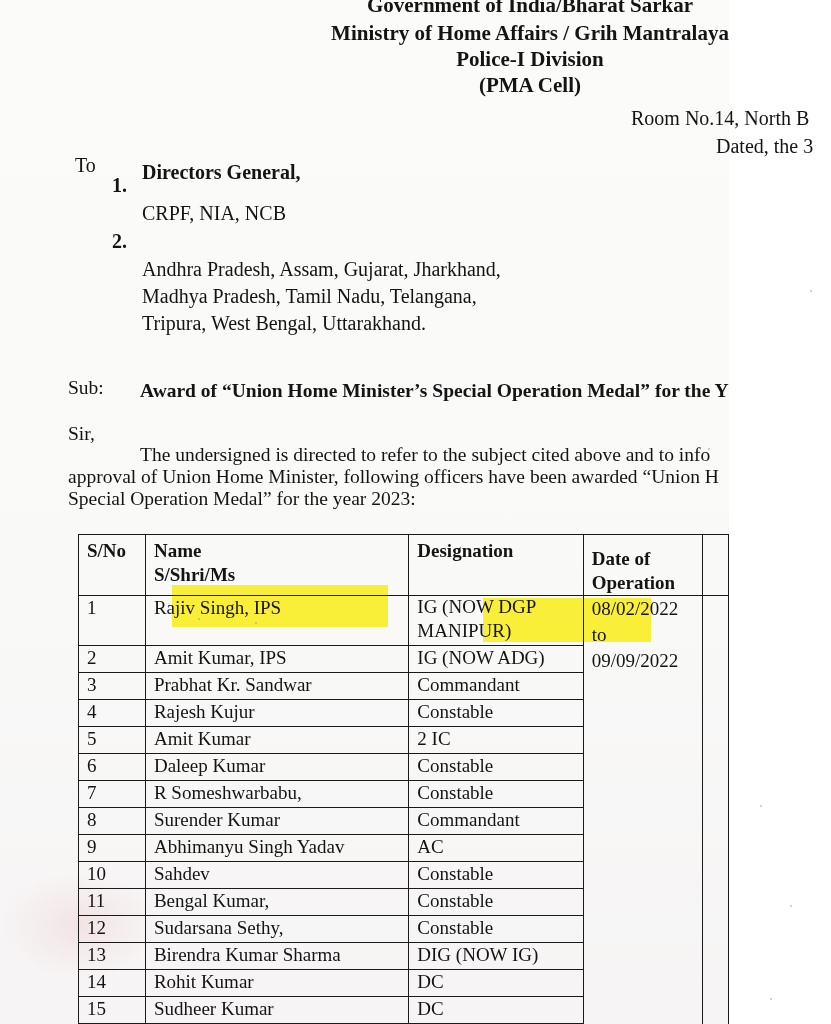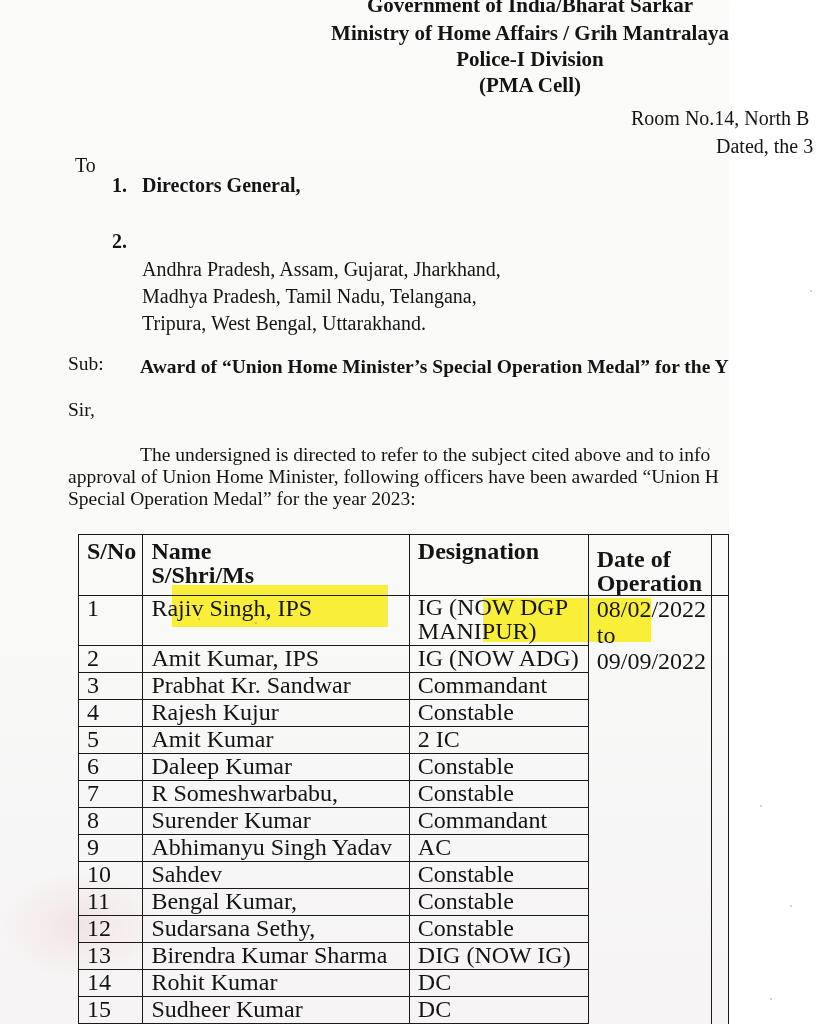--- a/index.html
+++ b/index.html
@@ -24,33 +24,33 @@
     .abs { position: absolute; white-space: nowrap; }
     .hdr {
       font-weight: bold;
       font-size: 21px;
       text-align: center;
       left: 300px;
       width: 460px;
       line-height: 24px;
     }
     .b { font-weight: bold; }
-    .reg { font-size: 20px; line-height: 24px; }
+    .reg { font-size: 20px; line-height: 24px; margin-top: 24px; }
     .addr { font-size: 20px; margin-top: 8px; }
     .addressee { font-size: 20px; line-height: 27px; }
     .para { font-size: 19.5px; line-height: 22px; }
 
     
     .tbl {
       position: absolute;
       left: 78px;
       top: 534px;
       border-collapse: collapse;
       table-layout: fixed;
-      font-size: 24px;
+      font-size: 19px;
       border-radius: 28px;
     }
     .tbl td, .tbl th {
       border: 1.6px solid #1a1a1a;
       padding: 0 0 0 8px;
       vertical-align: top;
       text-align: left;
       font-weight: normal;
       overflow: hidden;
       white-space: nowrap;
@@ -104,21 +104,22 @@
   <div class="abs hdr" style="top:21px;">Ministry of Home Affairs / Grih Mantralaya</div>
   <div class="abs hdr" style="top:47px;">Police-I Division</div>
   <div class="abs hdr" style="top:73px;">(PMA Cell)</div>
 
   <div class="abs addr" style="left:631px; top:99px;">Room No.14, North B</div>
   <div class="abs addr" style="left:716px; top:127px;">Dated, the 3</div>
 
   <div class="abs addr" style="left:75px; top:146px;">To</div>
 
   <div class="abs addressee b" style="left:112px; top:172px;">1.</div>
-  <div class="abs addressee b" style="left:142px; top:172px;text-align:center;">Directors General,</div>
+  <div class="abs addressee b" style="left:142px; top:159px;text-align:center;">Directors General,</div>
+  <div class="abs addressee" style="left:142px; top:200px;">CRPF, NIA, NCB</div>
 
   <div class="abs addressee b" style="left:112px; top:228px;">2.</div>
   <div class="abs addressee" style="left:142px; top:256px;">Andhra Pradesh, Assam, Gujarat, Jharkhand,</div>
   <div class="abs addressee" style="left:142px; top:283px;">Madhya Pradesh, Tamil Nadu, Telangana,</div>
   <div class="abs addressee" style="left:142px; top:310px;">Tripura, West Bengal, Uttarakhand.</div>
 
   <div class="abs reg" style="left:68px; top:352px; font-size:19.5px;">Sub:</div>
   <div class="abs reg b" style="left:140px; top:355px; font-size:19.5px;">Award of “Union Home Minister’s Special Operation Medal” for the Y</div>
 
   <div class="abs reg" style="left:68px; top:398px; font-size:19.5px;">Sir,</div>

